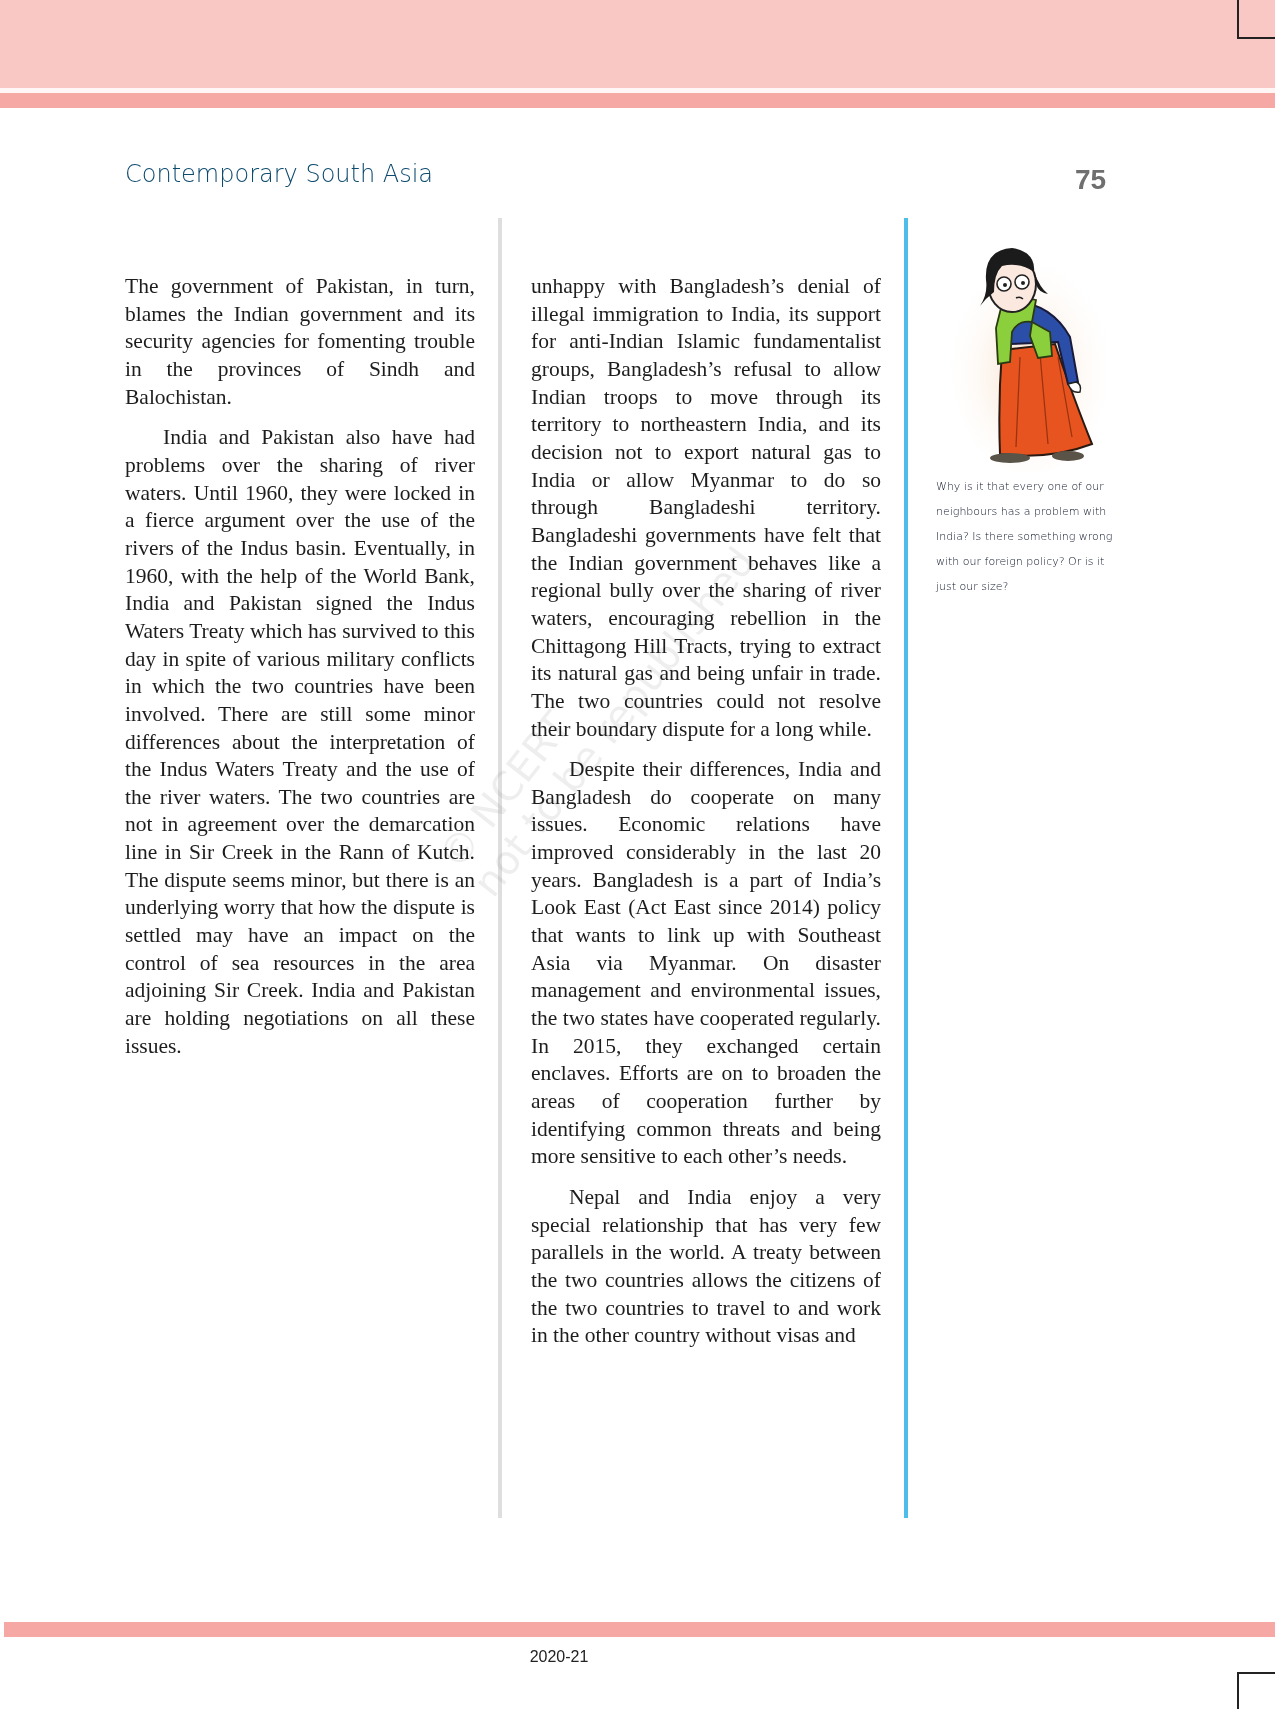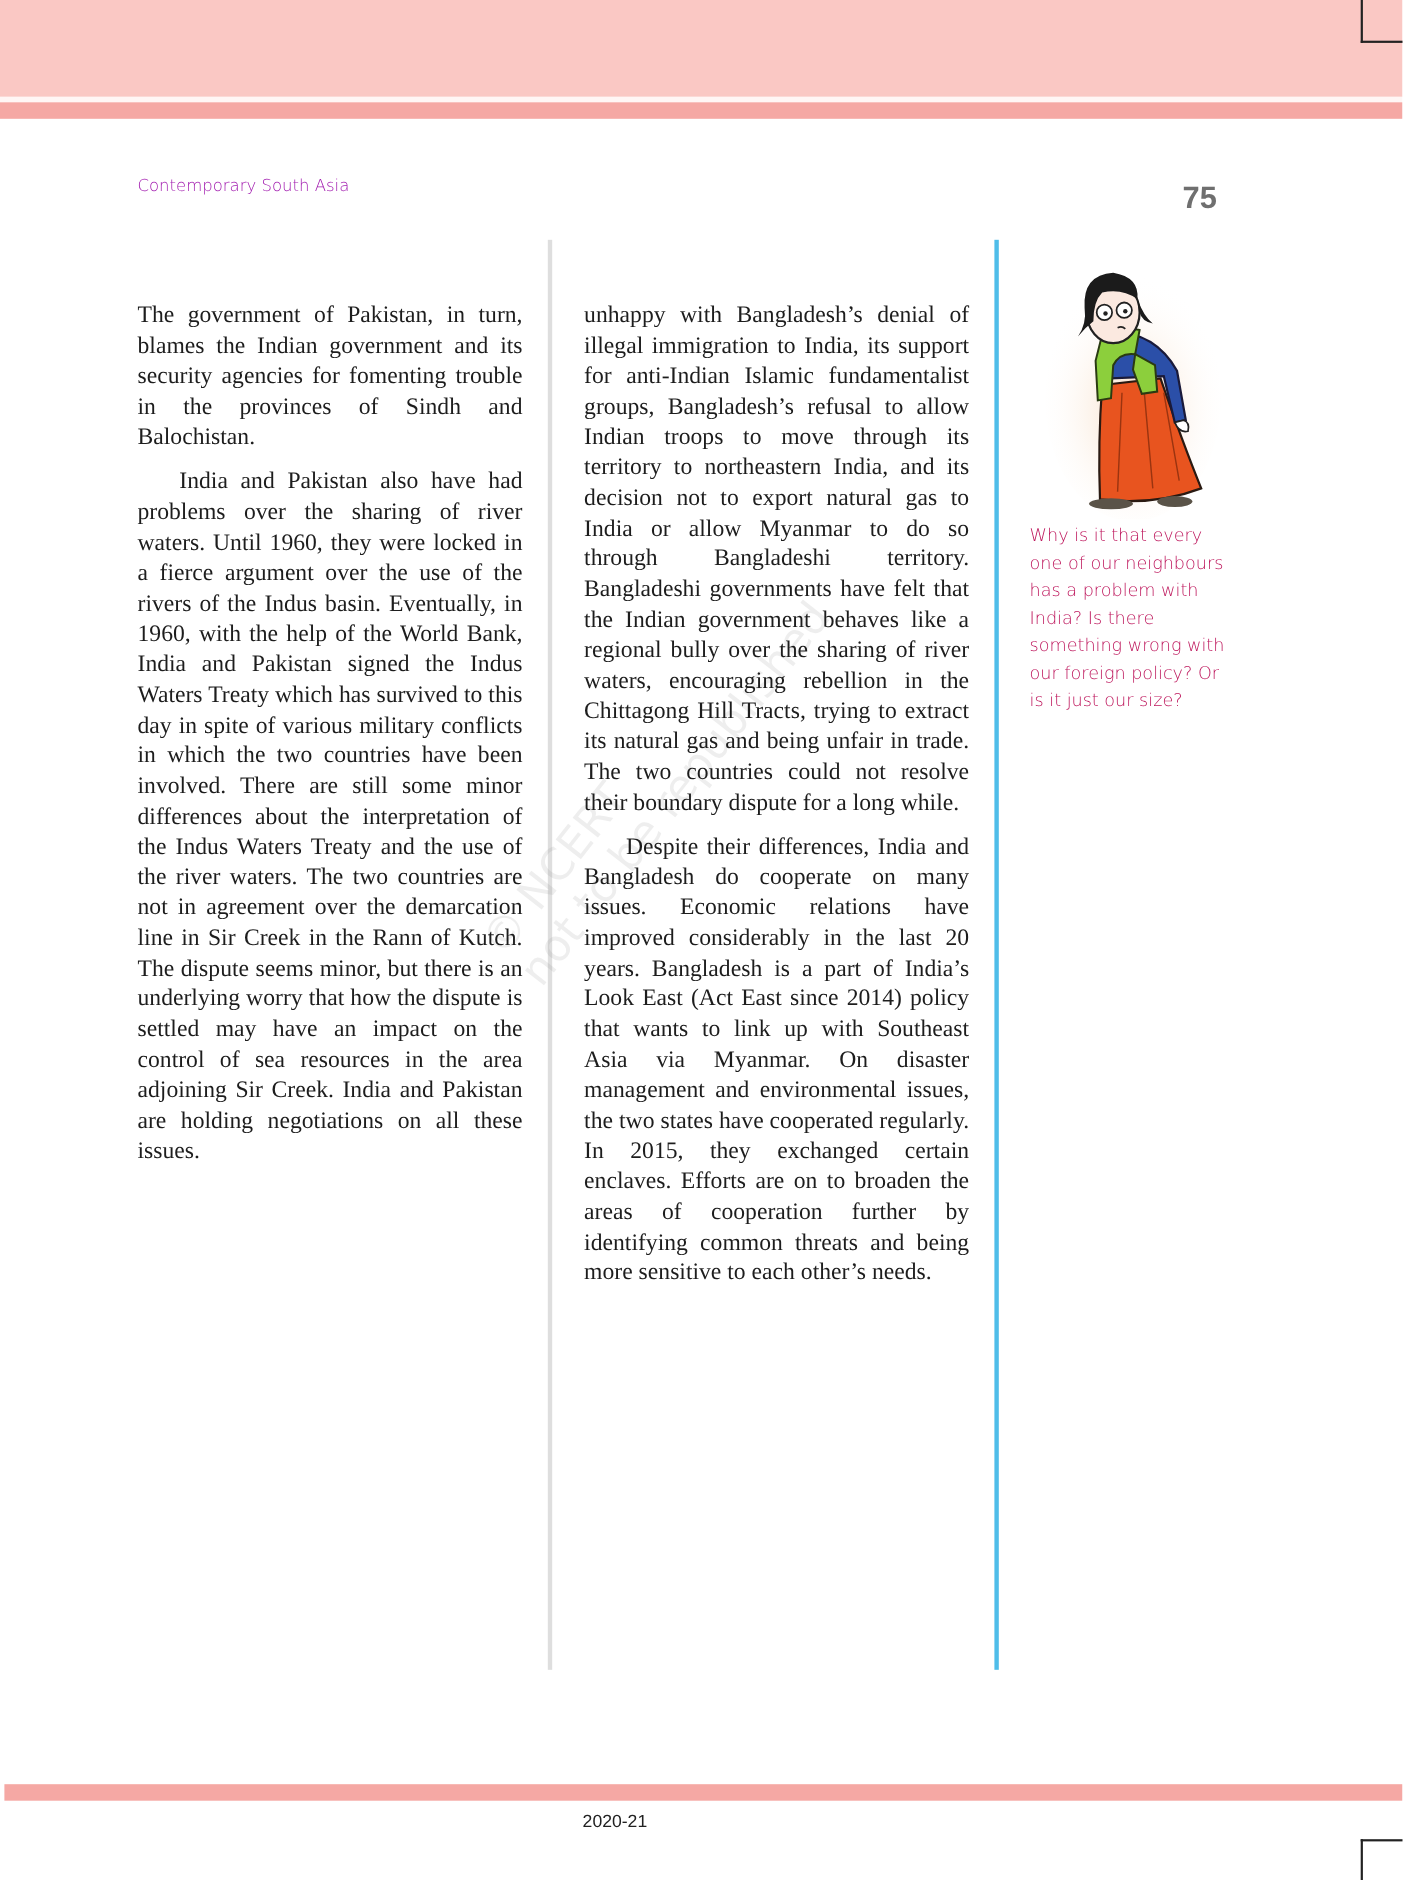--- a/index.html
+++ b/index.html
@@ -12,21 +12,21 @@
   .top-band { position: absolute; left: 0; top: 0; width: 1275px; height: 88px; background: #fac8c4; }
   .top-gap { position: absolute; left: 0; top: 88px; width: 1275px; height: 5px; background: #fff6f5; }
   .top-stripe { position: absolute; left: 0; top: 93px; width: 1275px; height: 15px; background: #f5a8a4; }
   .corner-top { position: absolute; left: 1237px; top: 0; width: 40px; height: 37px; border-left: 2px solid #222; border-bottom: 2px solid #222; }
   .corner-bottom { position: absolute; left: 1237px; top: 1672px; width: 40px; height: 40px; border-left: 2px solid #222; border-top: 2px solid #222; }
   .bottom-stripe { position: absolute; left: 4px; top: 1622px; width: 1271px; height: 15px; background: #f5a8a4; }
 
   .running-head {
     position: absolute; left: 125px; top: 160px;
     font-family: "DejaVu Sans", "Liberation Sans", sans-serif;
-    font-size: 15px; color: #a21caf; letter-spacing: 0px; font-weight: 300;
+    font-size: 24px; color: #0c4a6e; letter-spacing: 0px; font-weight: 300;
   }
   .page-number {
     position: absolute; left: 1075px; top: 164px;
     font-family: "Liberation Sans", "DejaVu Sans", sans-serif;
     font-size: 28px; font-weight: bold; color: #6f6f6f;
   }
   .footer-year {
     position: absolute; left: 0; width: 1118px; top: 1648px; text-align: center;
     font-family: "Liberation Sans", "DejaVu Sans", sans-serif;
     font-size: 16px; color: #222;
@@ -50,21 +50,21 @@
   }
 
   .divider-gray { position: absolute; left: 498px; top: 218px; width: 4px; height: 1300px; background: #dedede; }
   .divider-blue { position: absolute; left: 904px; top: 218px; width: 4px; height: 1300px; background: #4fbde9; }
 
   .illustration { position: absolute; left: 940px; top: 232px; width: 175px; height: 240px; }
 
   .caption {
     position: absolute; left: 936px; top: 474px; width: 180px;
     font-family: "DejaVu Sans", "Liberation Sans", sans-serif;
-    font-size: 16px; line-height: 25px; color: #be185d; font-weight: 300;
+    font-size: 11px; line-height: 25px; color: #0f172a; font-weight: 300;
   }
 
   .watermark {
     position: absolute; left: 430px; top: 850px; transform: rotate(-52deg);
     transform-origin: left top;
     font-family: "DejaVu Sans", "Liberation Sans", sans-serif;
     font-size: 40px; line-height: 44px; color: rgba(120,120,120,0.13);
     white-space: nowrap; pointer-events: none;
   }
 </style>
@@ -90,20 +90,21 @@
 <div class="col col-left">
   <p>The government of Pakistan, in turn, blames the Indian government and its security agencies for fomenting trouble in the provinces of Sindh and Balochistan.</p>
   <p class="indent">India and Pakistan also have had problems over the sharing of river waters. Until 1960, they were locked in a fierce argument over the use of the rivers of the Indus basin. Eventually, in 1960, with the help of the World Bank, India and Pakistan signed the Indus Waters Treaty which has survived to this day in spite of various military conflicts in which the two countries have been involved. There are still some minor differences about the interpretation of the Indus Waters Treaty and the use of the river waters. The two countries are not in agreement over the demarcation line in Sir Creek in the Rann of Kutch.  The dispute seems minor, but there is an underlying worry that how the dispute is settled may have an impact on the control of sea resources in the area adjoining Sir Creek. India and Pakistan are holding negotiations on all these issues.</p>
   <div class="section-heading">
   </div>
 </div>
 
 <div class="col col-mid">
   <p>unhappy with Bangladesh’s denial of illegal immigration to India, its support for anti-Indian Islamic fundamentalist groups, Bangladesh’s refusal to allow Indian troops to move through its territory to northeastern India, and its decision not to export natural gas to India or allow Myanmar to do so through Bangladeshi territory. Bangladeshi governments have felt that the Indian government behaves like a regional bully over the sharing of river waters, encouraging rebellion in the Chittagong Hill Tracts, trying to extract its natural gas and being unfair in trade. The two countries could not resolve their boundary dispute for a long while.</p>
   <p class="indent">Despite their differences, India and Bangladesh do cooperate on many issues. Economic relations have improved considerably in the last 20 years. Bangladesh is a part of India’s Look East (Act East since 2014) policy that wants to link up with Southeast Asia via Myanmar. On disaster management and environmental issues, the two states have cooperated regularly. In 2015, they exchanged certain enclaves. Efforts are on to broaden the areas of cooperation further by identifying common threats and being more sensitive to each other’s needs.</p>
+  <p class="indent">Nepal and India enjoy a very special relationship that has very few parallels in the world. A treaty between the two countries allows the citizens of the two countries to travel to and work in the other country without visas and</p>
 </div>
 
 <div class="illustration">
   <svg width="175" height="240" viewBox="0 0 175 240">
     <defs>
       <radialGradient id="glow" cx="50%" cy="55%" r="55%">
         <stop offset="0%" stop-color="#f7d9bd" stop-opacity="0.9"></stop>
         <stop offset="100%" stop-color="#ffffff" stop-opacity="0"></stop>
       </radialGradient>
     </defs>

